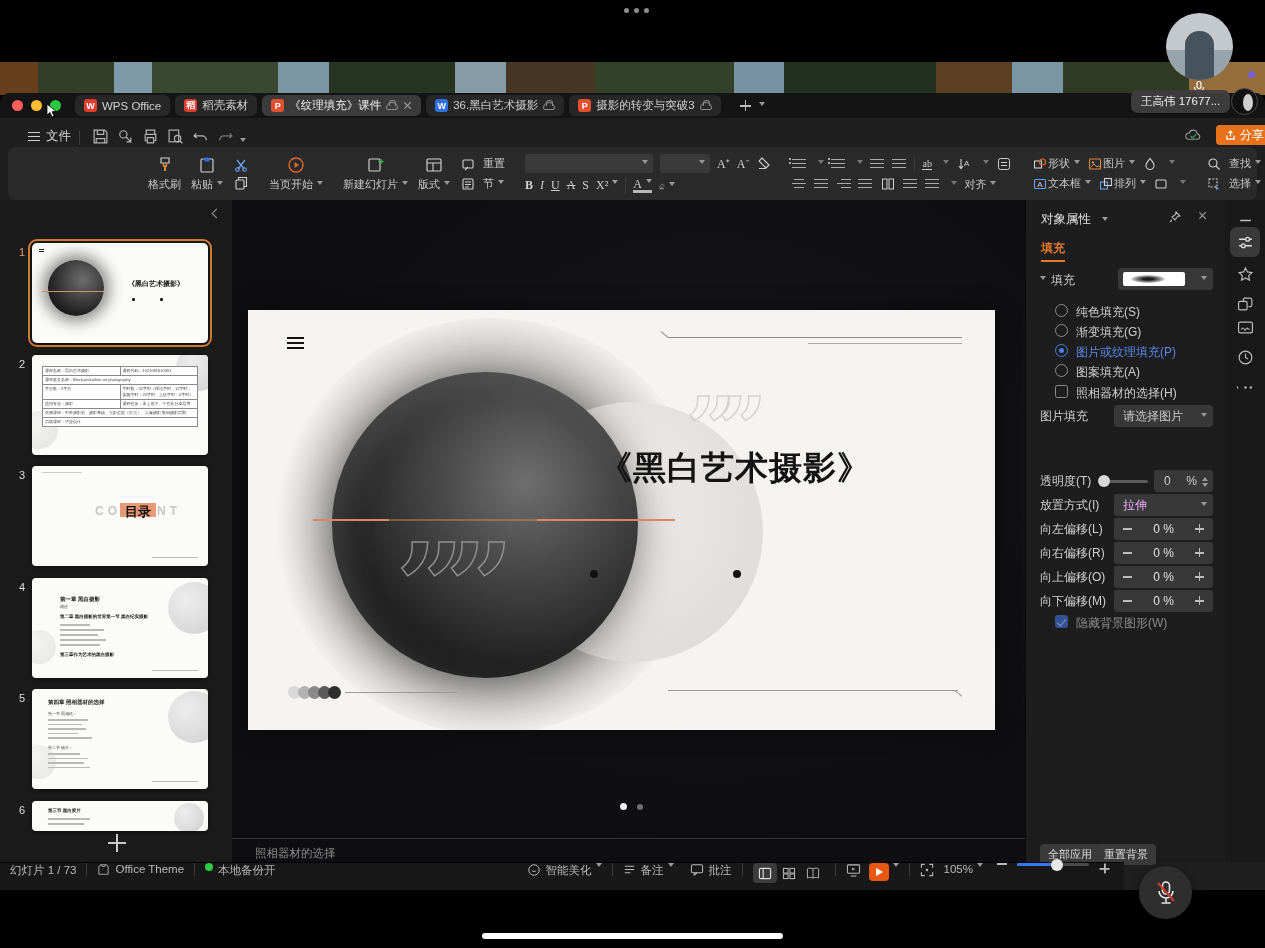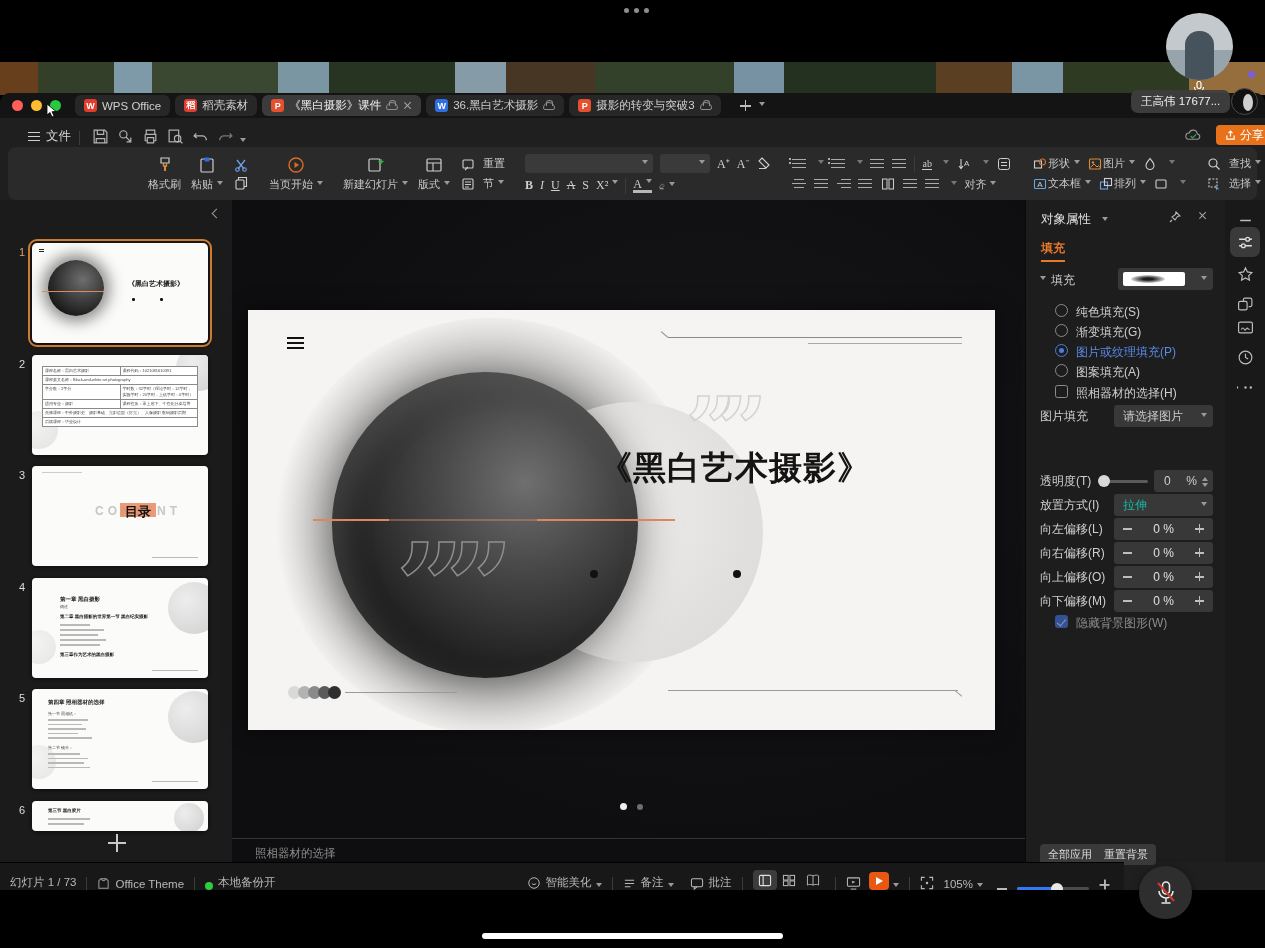--- a/index.html
+++ b/index.html
@@ -201,21 +201,21 @@
 
   
   .rstrip { position:absolute; left:1225px; top:0; width:40px; height:662px; background:#191919; }
   .rs-ic { position:absolute; left:8px; width:24px; height:24px; display:flex; align-items:center;
            justify-content:center; color:#bdbdbd; }
   .rs-ic svg { width:17px; height:17px; }
   .rs-box { position:absolute; left:5px; top:27px; width:30px; height:30px; background:#3a3a3a; border-radius:7px; }
 
   
   .statusbar { position:absolute; left:0; top:769px; width:1124px; height:28px; background:#181818;
-               border-top:1px solid #000; display:flex; align-items:flex-end; color:#b9b9b9; font-size:11.5px; }
+               border-top:1px solid #000; display:flex; align-items:flex-start; color:#b9b9b9; font-size:11.5px; }
   .st-div { width:1px; height:13px; background:#3c3c3c; margin:0 10px; }
   .gdot { width:8px; height:8px; border-radius:50%; background:#2ecc40; margin-right:5px; }
   .viewbox { width:24px; height:20px; border-radius:4px; display:flex; align-items:center; justify-content:center; }
   .viewbox.on { background:#3c3c3c; }
   .playbtn { width:20px; height:18px; background:#e85812; border-radius:4px; display:flex;
              align-items:center; justify-content:center; margin-left:8px; }
   .playtri { width:0; height:0; border-left:7px solid #fff; border-top:4.5px solid transparent;
              border-bottom:4.5px solid transparent; margin-left:1px; }
   .zslider { position:relative; width:72px; height:3px; background:#4a4a4a; border-radius:2px; margin:0 10px; }
   .zslider .fill { position:absolute; left:0; top:0; height:3px; width:40px; background:#3478f6; border-radius:2px; }
@@ -270,21 +270,21 @@
       <div class="doc-tab">
         <span class="ticon" style="background:#e23c2d">W</span>
         <span>WPS Office</span>
       </div>
       <div class="doc-tab">
         <span class="ticon" style="background:#e23c2d">稻</span>
         <span>稻壳素材</span>
       </div>
       <div class="doc-tab active">
         <span class="ticon" style="background:#e5502f">P</span>
-        <span>《黑白摄影》课件</span>
+        <span>《纹理填充》课件</span>
         <span class="cloudico"></span>
         <span class="xico"></span>
       </div>
       <div class="doc-tab">
         <span class="ticon" style="background:#2f6fe4">W</span>
         <span>36.黑白艺术摄影</span>
         <span class="cloudico"></span>
       </div>
       <div class="doc-tab">
         <span class="ticon" style="background:#e5502f">P</span>
@@ -857,21 +857,21 @@
             <span class="updn">
                 <i></i>
                 <i></i>
               </span>
           </div>
         </div>
 
         <div class="rp-row" style="top:294px">
           <span class="rp-lab">放置方式(I)</span>
           <div class="dd" style="left:88px;width:99px;padding-left:9px">
-            <span style="color:#14b8a6">拉伸</span>
+            <span style="color:#f0abfc">拉伸</span>
             <span class="chev"></span>
           </div>
         </div>
 
         <div class="rp-row" style="top:318px">
           <span class="rp-lab">向左偏移(L)</span>
           <div class="stepbox">
             <span class="minus"></span>
             <span class="stepval"><span>0</span> <span>%</span></span>
             <span class="plus"></span>

